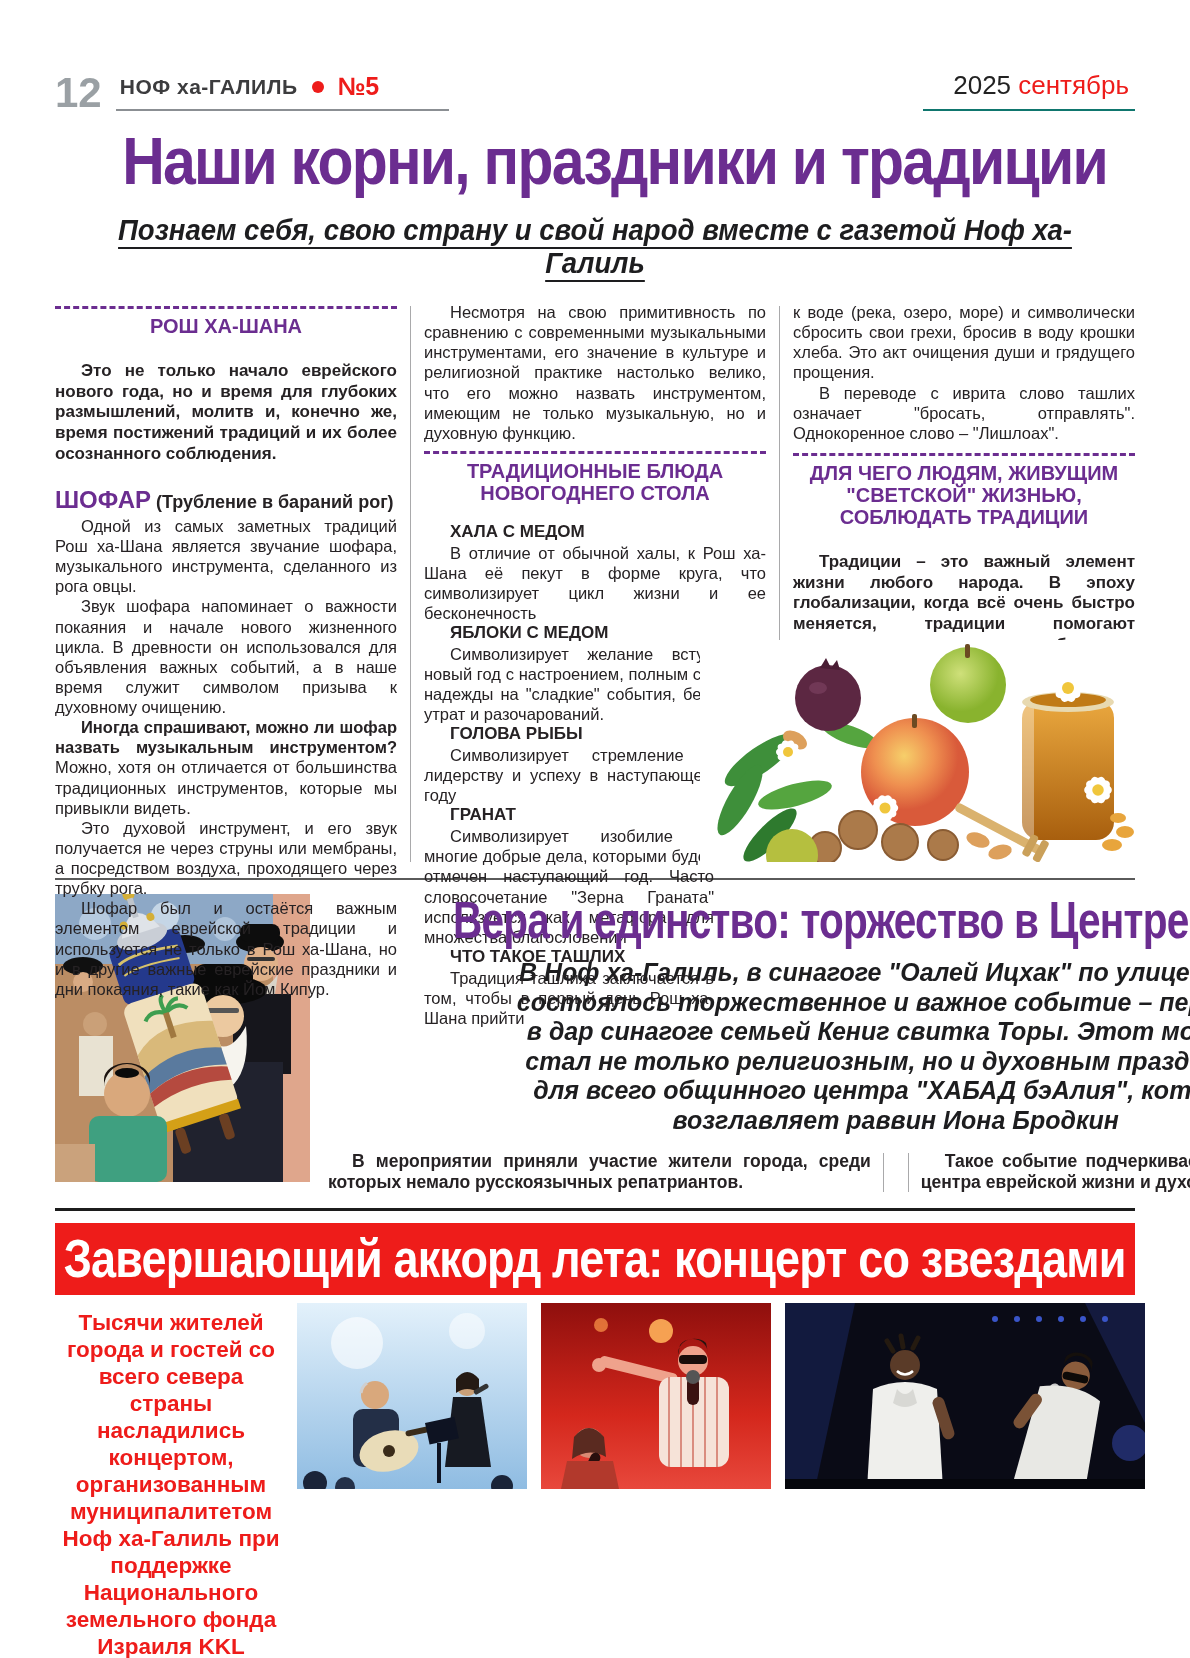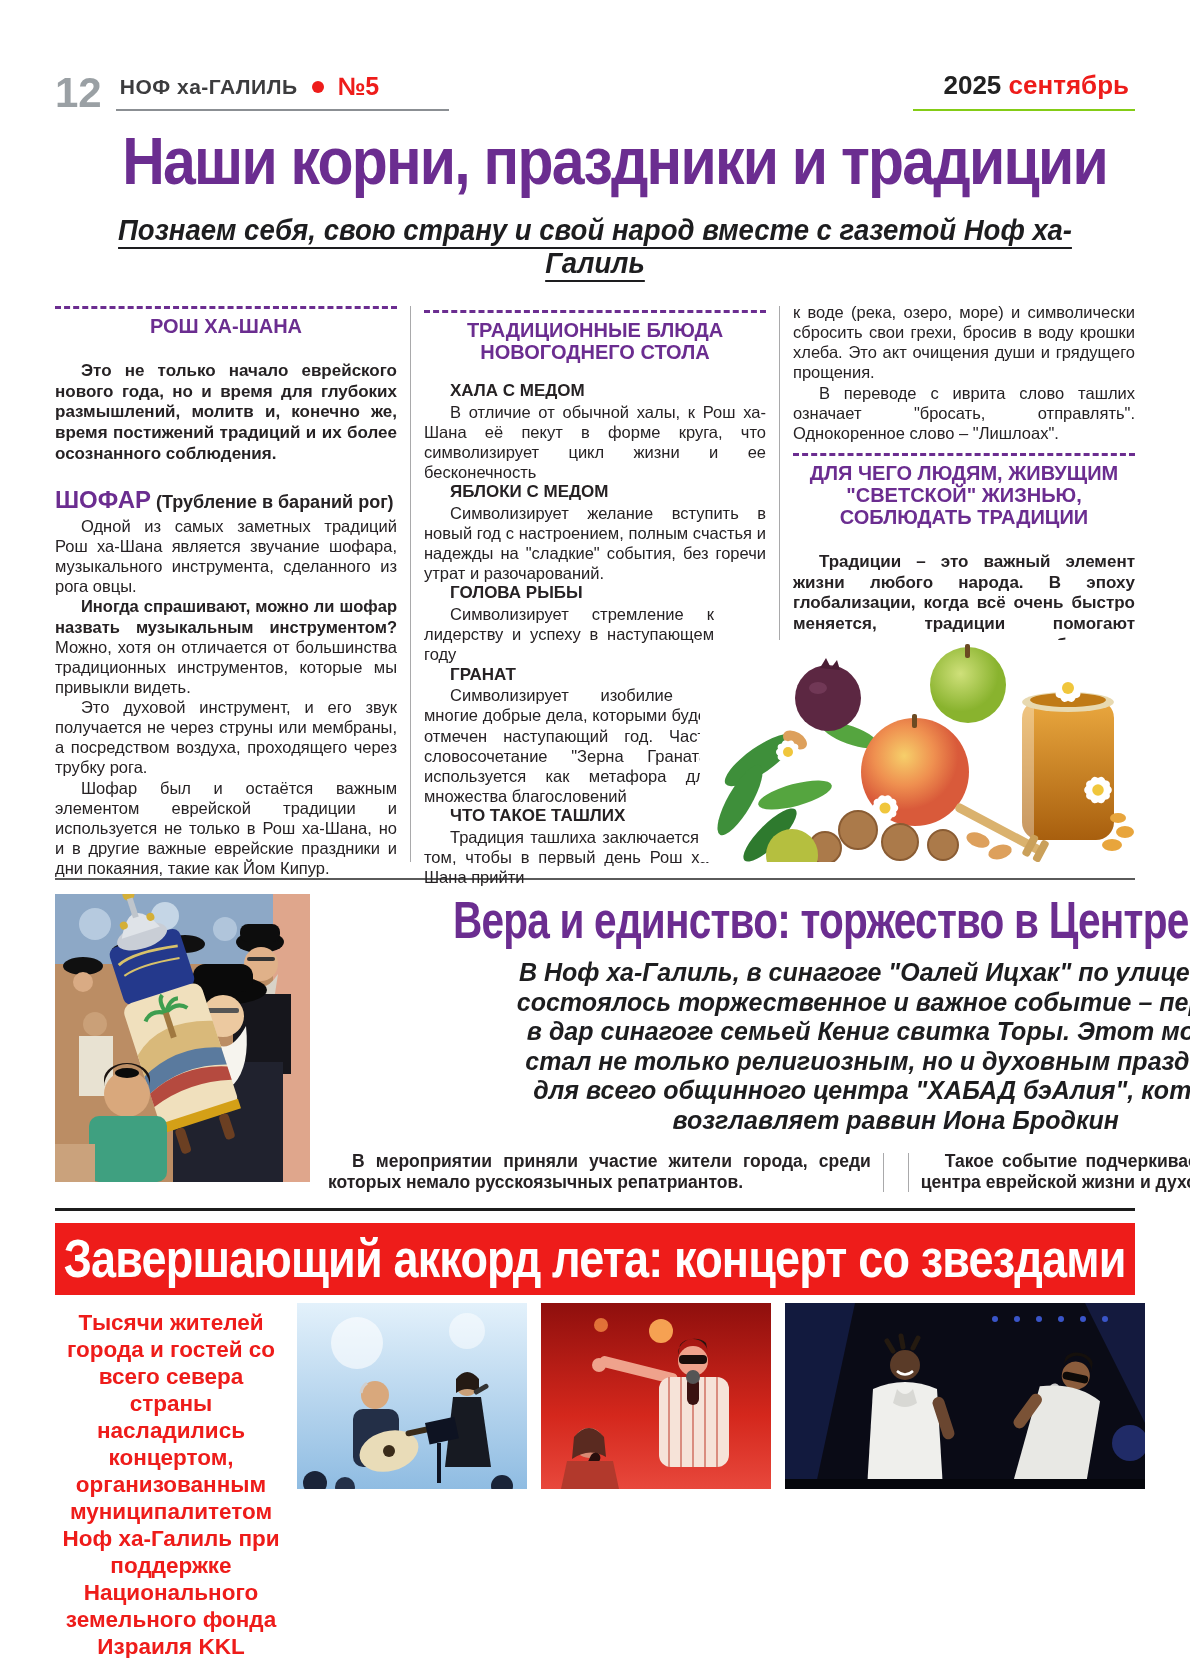--- a/index.html
+++ b/index.html
@@ -11,21 +11,21 @@
         padding:70px 55px 0 55px;overflow:hidden;}
   
   .masthead{display:flex;justify-content:space-between;align-items:flex-end;}
   .mast-left{display:flex;align-items:flex-end;gap:14px;}
   .page-num{font-size:42px;font-weight:bold;color:var(--gray);line-height:.85;}
   .mast-title-wrap{display:flex;align-items:center;gap:14px;border-bottom:2px solid #8b8f93;
         padding:0 70px 8px 4px;}
   .mast-title{font-size:21px;font-weight:bold;color:#3c3c3e;letter-spacing:.5px;}
   .mast-dot{width:12px;height:12px;border-radius:50%;background:var(--red);display:inline-block;}
   .mast-issue{font-size:25px;font-weight:bold;color:var(--red);}
-  .mast-right{border-bottom:2px solid #84cc16;padding:0 6px 8px 30px;font-size:26px;font-weight:bold;}
+  .mast-right{border-bottom:2px solid #0f766e;padding:0 6px 8px 30px;font-size:26px;font-weight:normal;}
   .mast-year{color:#222;}
   .mast-month{color:var(--red);}
   
   .main-title{margin-top:16px;text-align:center;color:var(--purple);font-weight:bold;
         font-size:67px;line-height:1;white-space:nowrap;}
   .main-title>span{display:inline-block;transform:scaleX(.88);transform-origin:center;letter-spacing:-2px;}
   .subtitle{margin-top:20px;text-align:center;font-size:29px;font-weight:bold;font-style:italic;
         color:#1d1d1f;}
   .subtitle>span{display:inline-block;transform:scaleX(.95);transform-origin:center;
         text-decoration:underline;text-decoration-thickness:2px;text-underline-offset:7px;}
@@ -97,27 +97,29 @@
   <h1 class="main-title"><span>Наши корни, праздники и традиции</span></h1>
   <div class="subtitle"><span>Познаем себя, свою страну и свой народ вместе с газетой Ноф ха-Галиль</span></div>
 
   <section class="sec1">
     <div class="col">
       <div class="dashes"></div>
       <h3 class="p-head">РОШ ХА-ШАНА</h3>
       <p class="para bold">Это не только начало еврейского нового года, но и время для глубоких размышлений, молитв и, конечно же, время постижений традиций и их более осознанного соблюдения.</p>
       <h3 class="shofar-head"><span class="ph">ШОФАР</span> <span>(Трубление в бараний рог)</span></h3>
       <p class="para">Одной из самых заметных традиций Рош ха-Шана является звучание шофара, музыкального инструмента, сделанного из рога овцы.</p>
+      <p class="para">Звук шофара напоминает о важности покаяния и начале нового жизненного цикла. В древности он использовался для объявления важных событий, а в наше время служит символом призыва к духовному очищению.</p>
       <p class="para"><strong>Иногда спрашивают, можно ли шофар назвать музыкальным инструментом?</strong> <span>Можно, хотя он отличается от большинства традиционных инструментов, которые мы привыкли видеть.</span></p>
       <p class="para">Это духовой инструмент, и его звук получается не через струны или мембраны, а посредством воздуха, проходящего через трубку рога.</p>
       <p class="para">Шофар был и остаётся важным элементом еврейской традиции и используется не только в Рош ха-Шана, но и в другие важные еврейские праздники и дни покаяния, такие как Йом Кипур.</p>
     </div>
     <div class="vdiv"></div>
 
     <div class="col">
+      <p class="para">Несмотря на свою примитивность по сравнению с современными музыкальными инструментами, его значение в культуре и религиозной практике настолько велико, что его можно назвать инструментом, имеющим не только музыкальную, но и духовную функцию.</p>
       <div class="dashes" style="margin-top:8px;"></div>
       <h3 class="p-head">ТРАДИЦИОННЫЕ БЛЮДА НОВОГОДНЕГО СТОЛА</h3>
       <div class="sp"></div>
       <div class="item-title">ХАЛА С МЕДОМ</div>
       <p class="para">В отличие от обычной халы, к Рош ха-Шана её пекут в форме круга, что символизирует цикл жизни и ее бесконечность</p>
       <div class="item-title">ЯБЛОКИ С МЕДОМ</div>
       <p class="para">Символизирует желание вступить в новый год с настроением, полным счастья и надежды на "сладкие" события, без горечи утрат и разочарований.</p>
       <div class="item-title">ГОЛОВА РЫБЫ</div>
       <p class="para narrow">Символизирует стремление к лидерству и успеху в наступающем году</p>
       <div class="item-title">ГРАНАТ</div>

